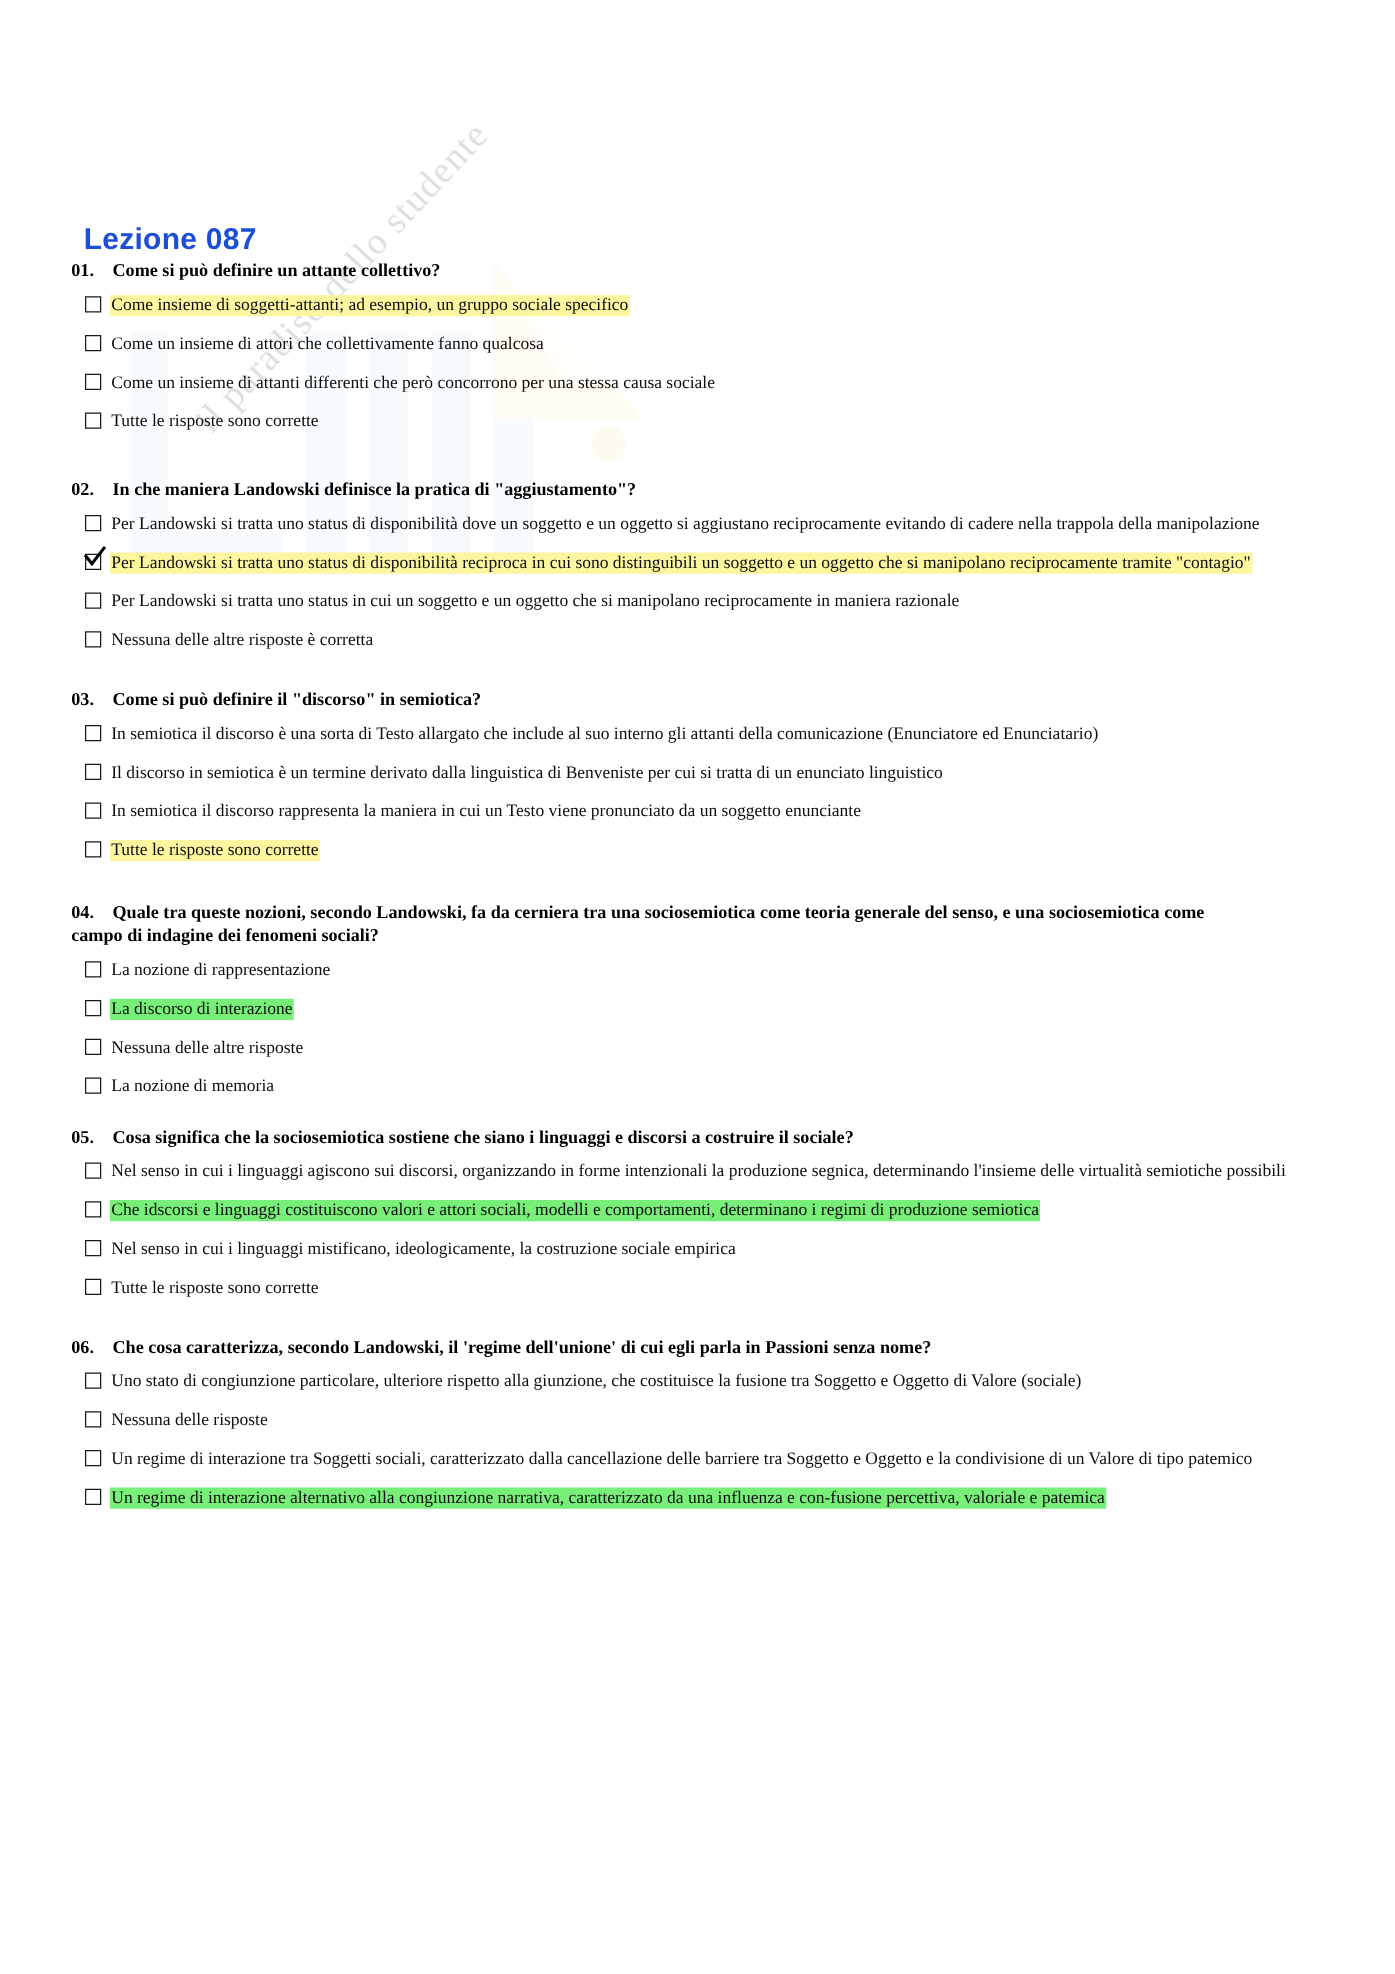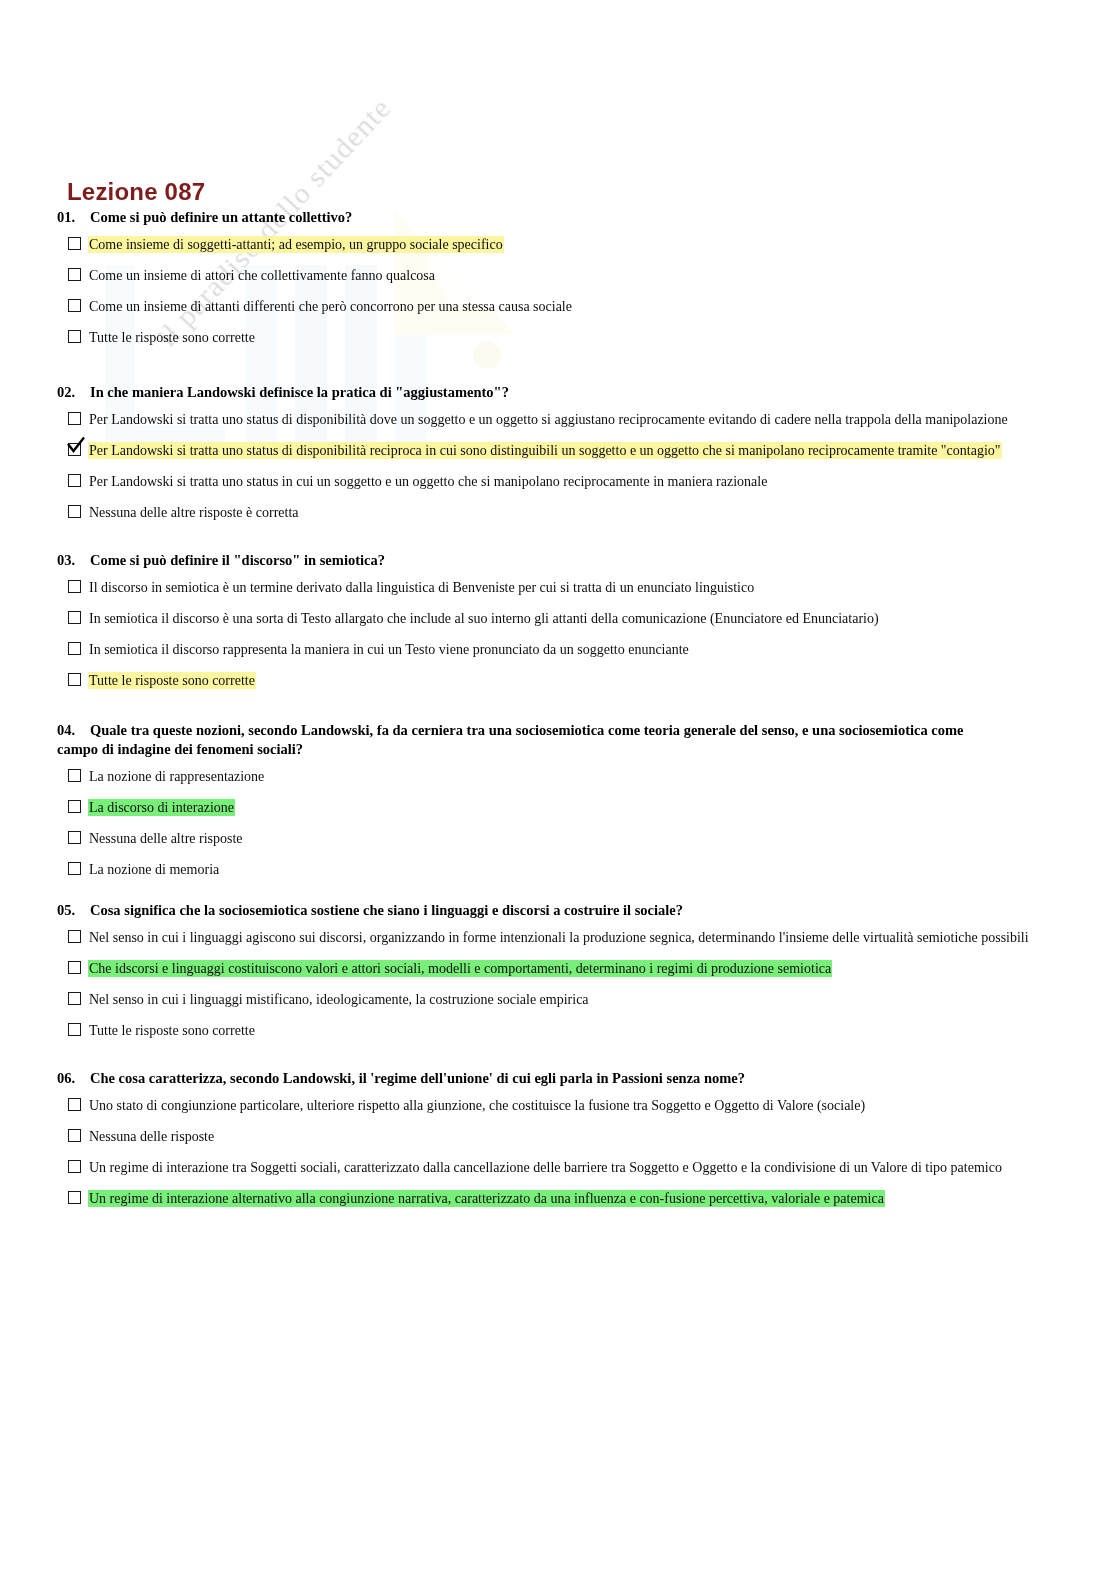--- a/index.html
+++ b/index.html
@@ -57,21 +57,21 @@
     width: 1116px;
     z-index: 2;
   }
   .page-title {
     position: absolute;
     left: 67px;
     top: 178px;
     font-family: "Liberation Sans", sans-serif;
     font-weight: bold;
     font-size: 24px;
-    color: #7f1d1d;
+    color: #1d4ed8;
     letter-spacing: 0.2px;
   }
 
   .question-block { position: absolute; left: 0; width: 1040px; }
 
   .q-head {
     position: relative;
     margin-left: 57px;
     width: 945px;
     font-family: "Liberation Serif", serif;
@@ -204,25 +204,25 @@
       </div>
     </div>
 
     <div class="question-block" style="top:551px">
       <div class="q-head">
         <span class="q-num">03.</span><span class="q-text">Come si può definire il "discorso" in semiotica?</span>
       </div>
       <div class="options">
         <div class="option">
           <span class="checkbox"></span>
+          <span class="opt-label">In semiotica il discorso è una sorta di Testo allargato che include al suo interno gli attanti della comunicazione (Enunciatore ed Enunciatario)</span>
+        </div>
+        <div class="option">
+          <span class="checkbox"></span>
           <span class="opt-label">Il discorso in semiotica è un termine derivato dalla linguistica di Benveniste per cui si tratta di un enunciato linguistico</span>
-        </div>
-        <div class="option">
-          <span class="checkbox"></span>
-          <span class="opt-label">In semiotica il discorso è una sorta di Testo allargato che include al suo interno gli attanti della comunicazione (Enunciatore ed Enunciatario)</span>
         </div>
         <div class="option">
           <span class="checkbox"></span>
           <span class="opt-label">In semiotica il discorso rappresenta la maniera in cui un Testo viene pronunciato da un soggetto enunciante</span>
         </div>
         <div class="option hl-yellow">
           <span class="checkbox"></span>
           <span class="opt-label">Tutte le risposte sono corrette</span>
         </div>
       </div>

